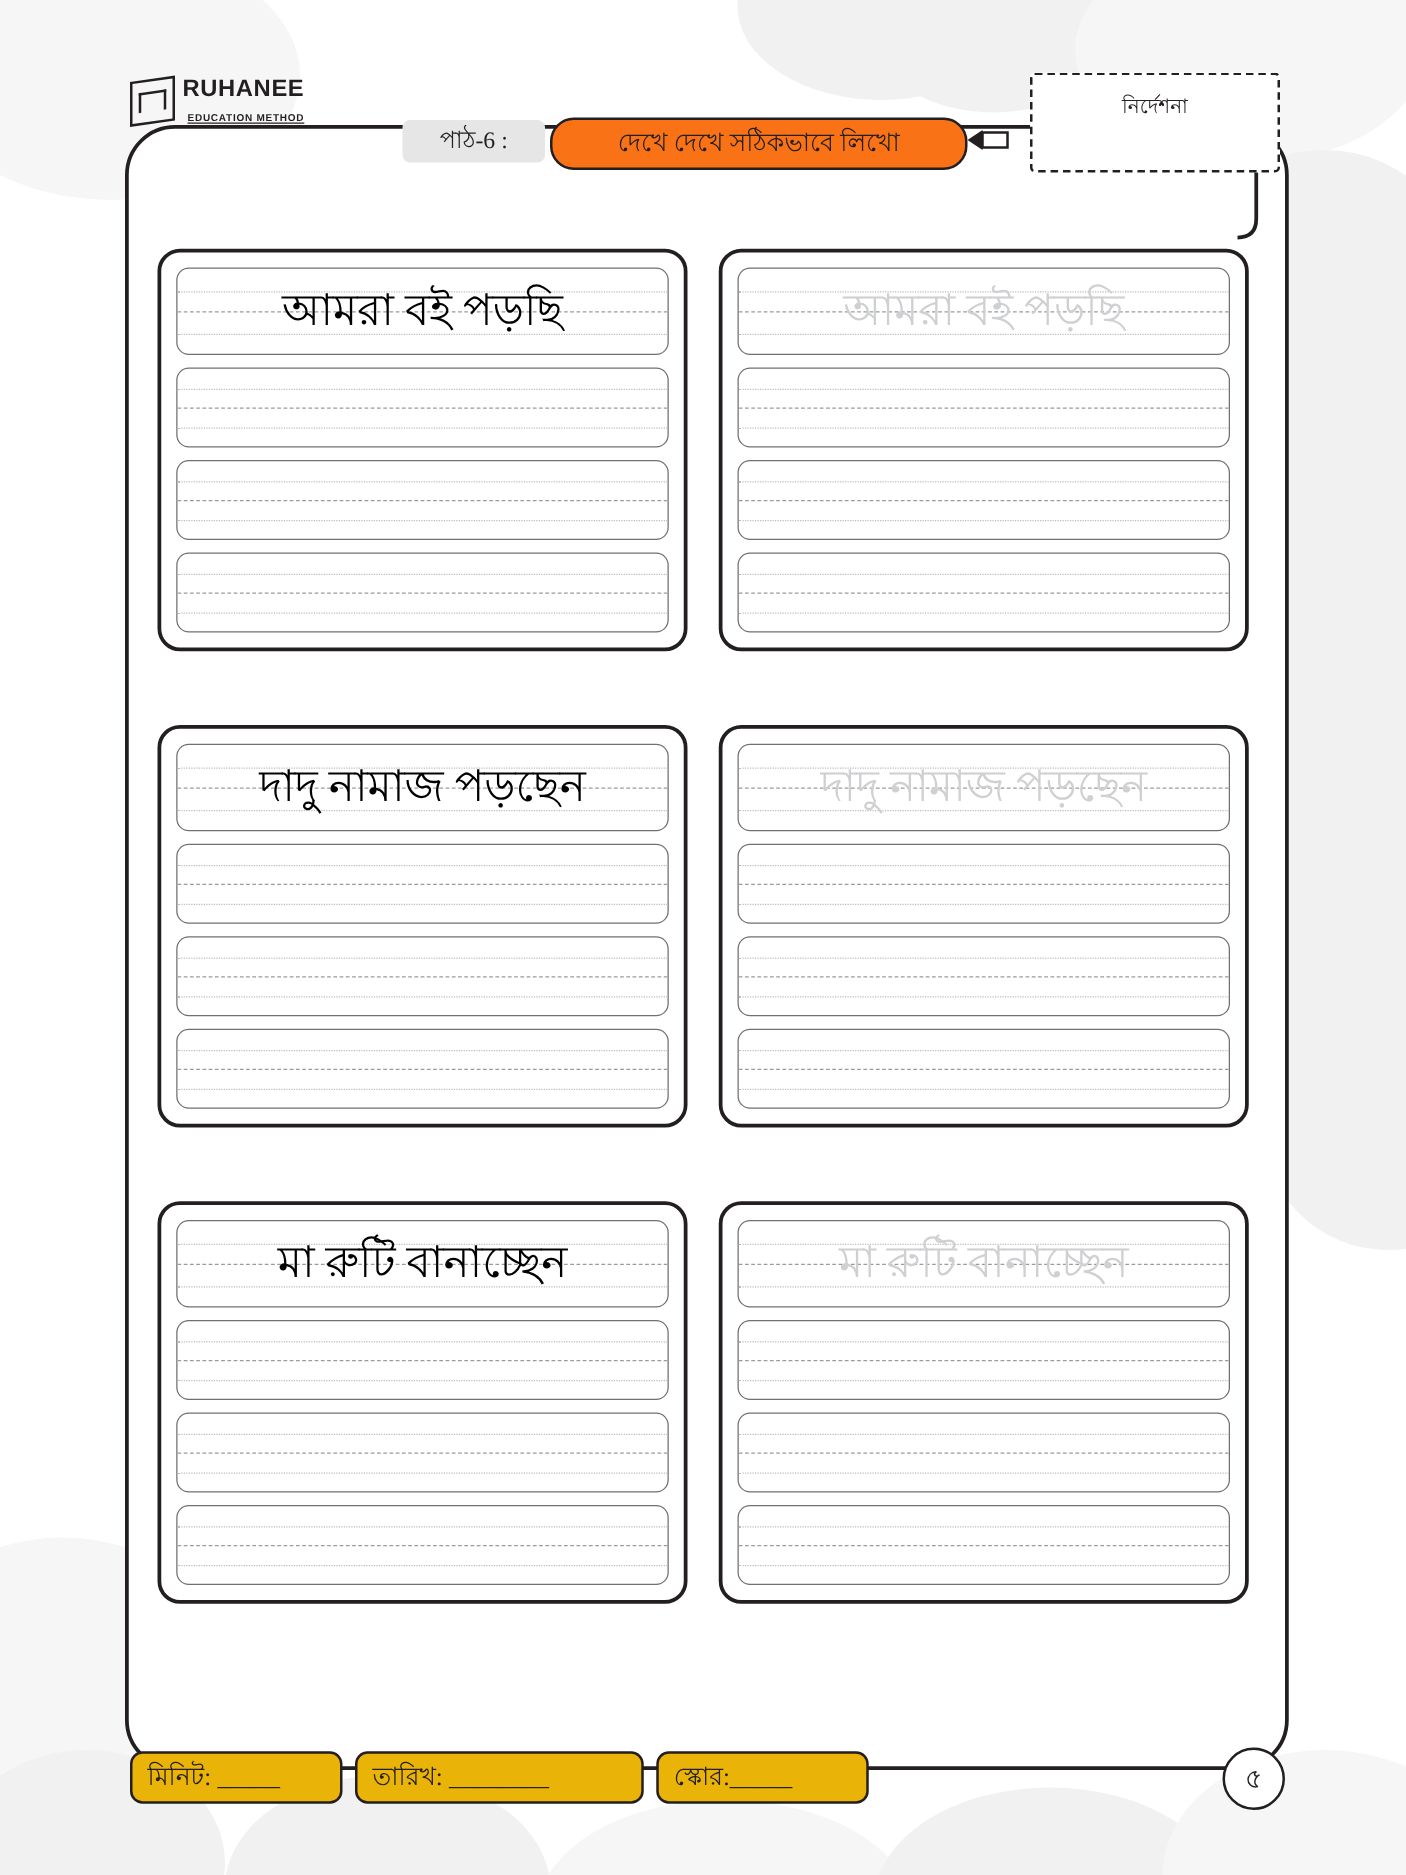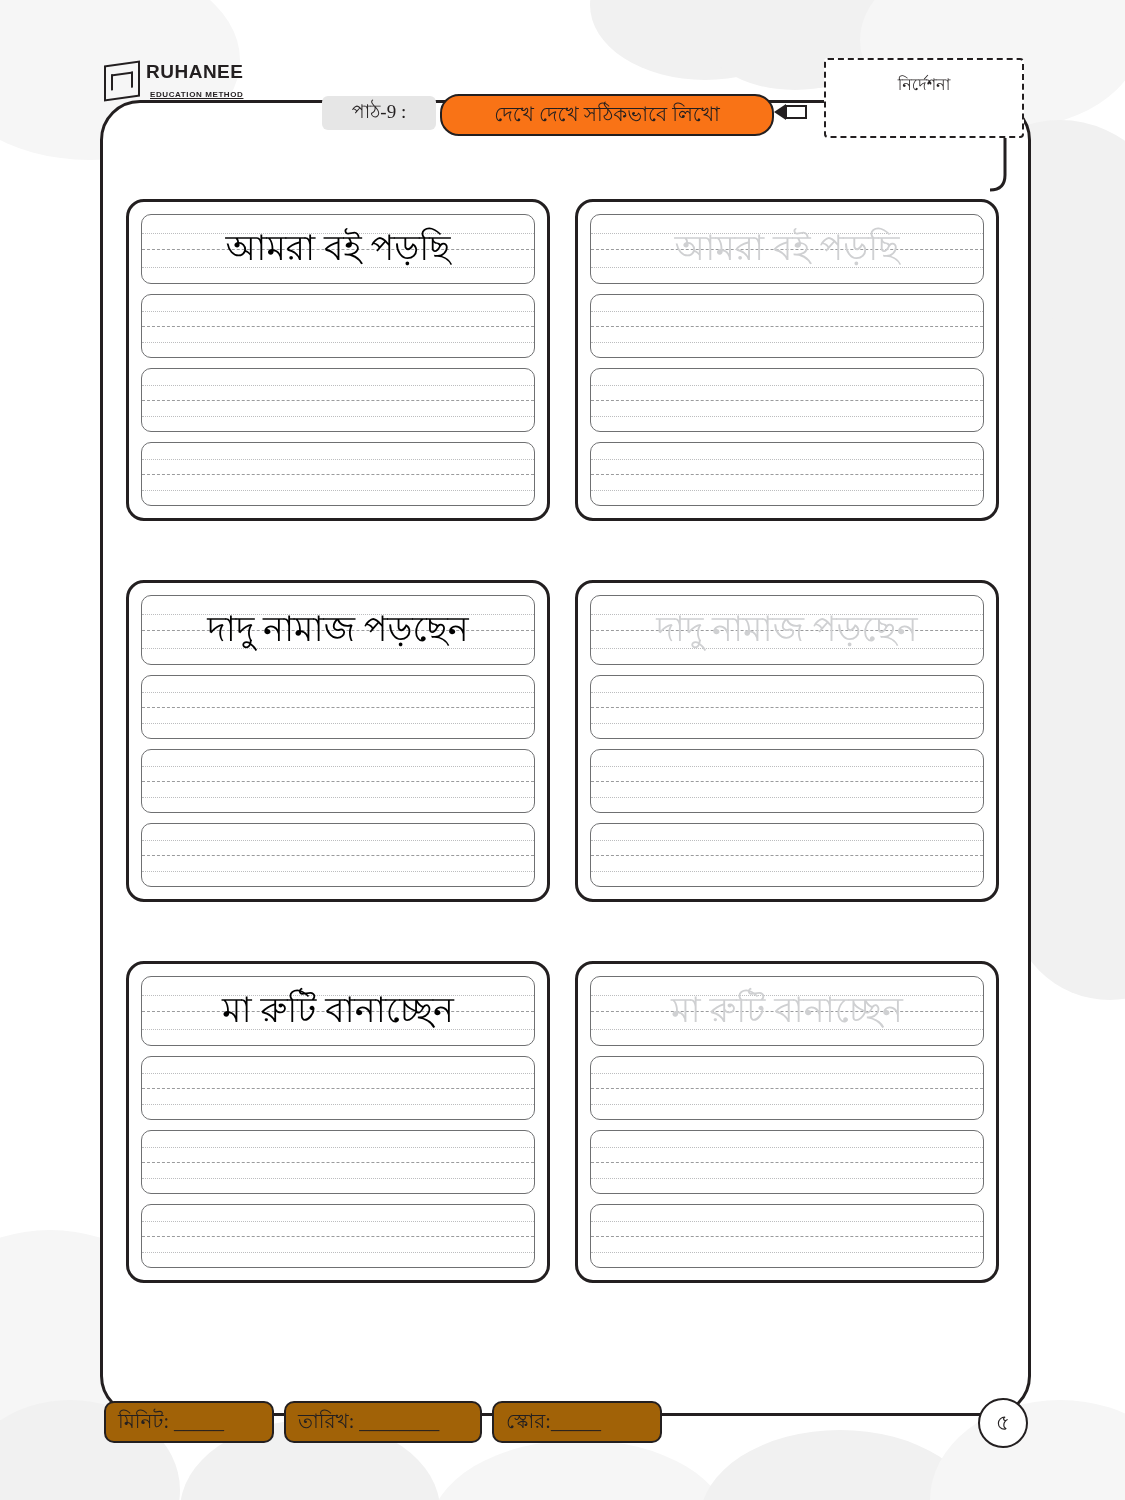--- a/index.html
+++ b/index.html
@@ -228,31 +228,31 @@
     height: 44px;
     display: flex;
     align-items: center;
     gap: 10px;
     z-index: 6;
   }
   .foot-box {
     border: 2px solid #231f20;
     border-radius: 10px;
     height: 42px;
-    background: #a16207;
+    background: #eab308;
     display: flex;
     align-items: center;
     padding: 12px 12px;
     box-sizing: border-box;
     font-size: 20px;
     font-family: "Liberation Serif", serif;
     white-space: nowrap;
   }
   .foot-box.minute { width: 170px; }
-  .foot-box.date { width: 198px; }
+  .foot-box.date { width: 231px; }
   .foot-box.sign { width: 300px; }
   .foot-box.score { width: 170px; }
   .page-num {
     position: absolute;
     left: 978px;
     top: 1398px;
     width: 46px;
     height: 46px;
     border: 2px solid #231f20;
     border-radius: 50%;
@@ -292,21 +292,21 @@
 <div class="logo">
   <div class="logo-mark">
     <div class="logo-mark-inner"></div>
   </div>
   <div>
     <div class="logo-text-main">RUHANEE</div>
     <div class="logo-text-sub">EDUCATION METHOD</div>
   </div>
 </div>
 
-<div class="lesson-badge">পাঠ-9 :</div>
+<div class="lesson-badge">পাঠ-6 :</div>
 <div class="title-pill">দেখে দেখে সঠিকভাবে লিখো</div>
 
 <svg class="pencil" style="position:absolute;left:772px;top:99px;z-index:8;" viewBox="0 0 40 26">
   <polygon points="2,13 14,5 14,21" fill="#231f20"></polygon>
   <rect x="14" y="7" width="20" height="12" fill="#ffffff" stroke="#231f20" stroke-width="2"></rect>
 </svg>
 
 <div class="instruction-box">নির্দেশনা</div>
 
 <div class="grid">

